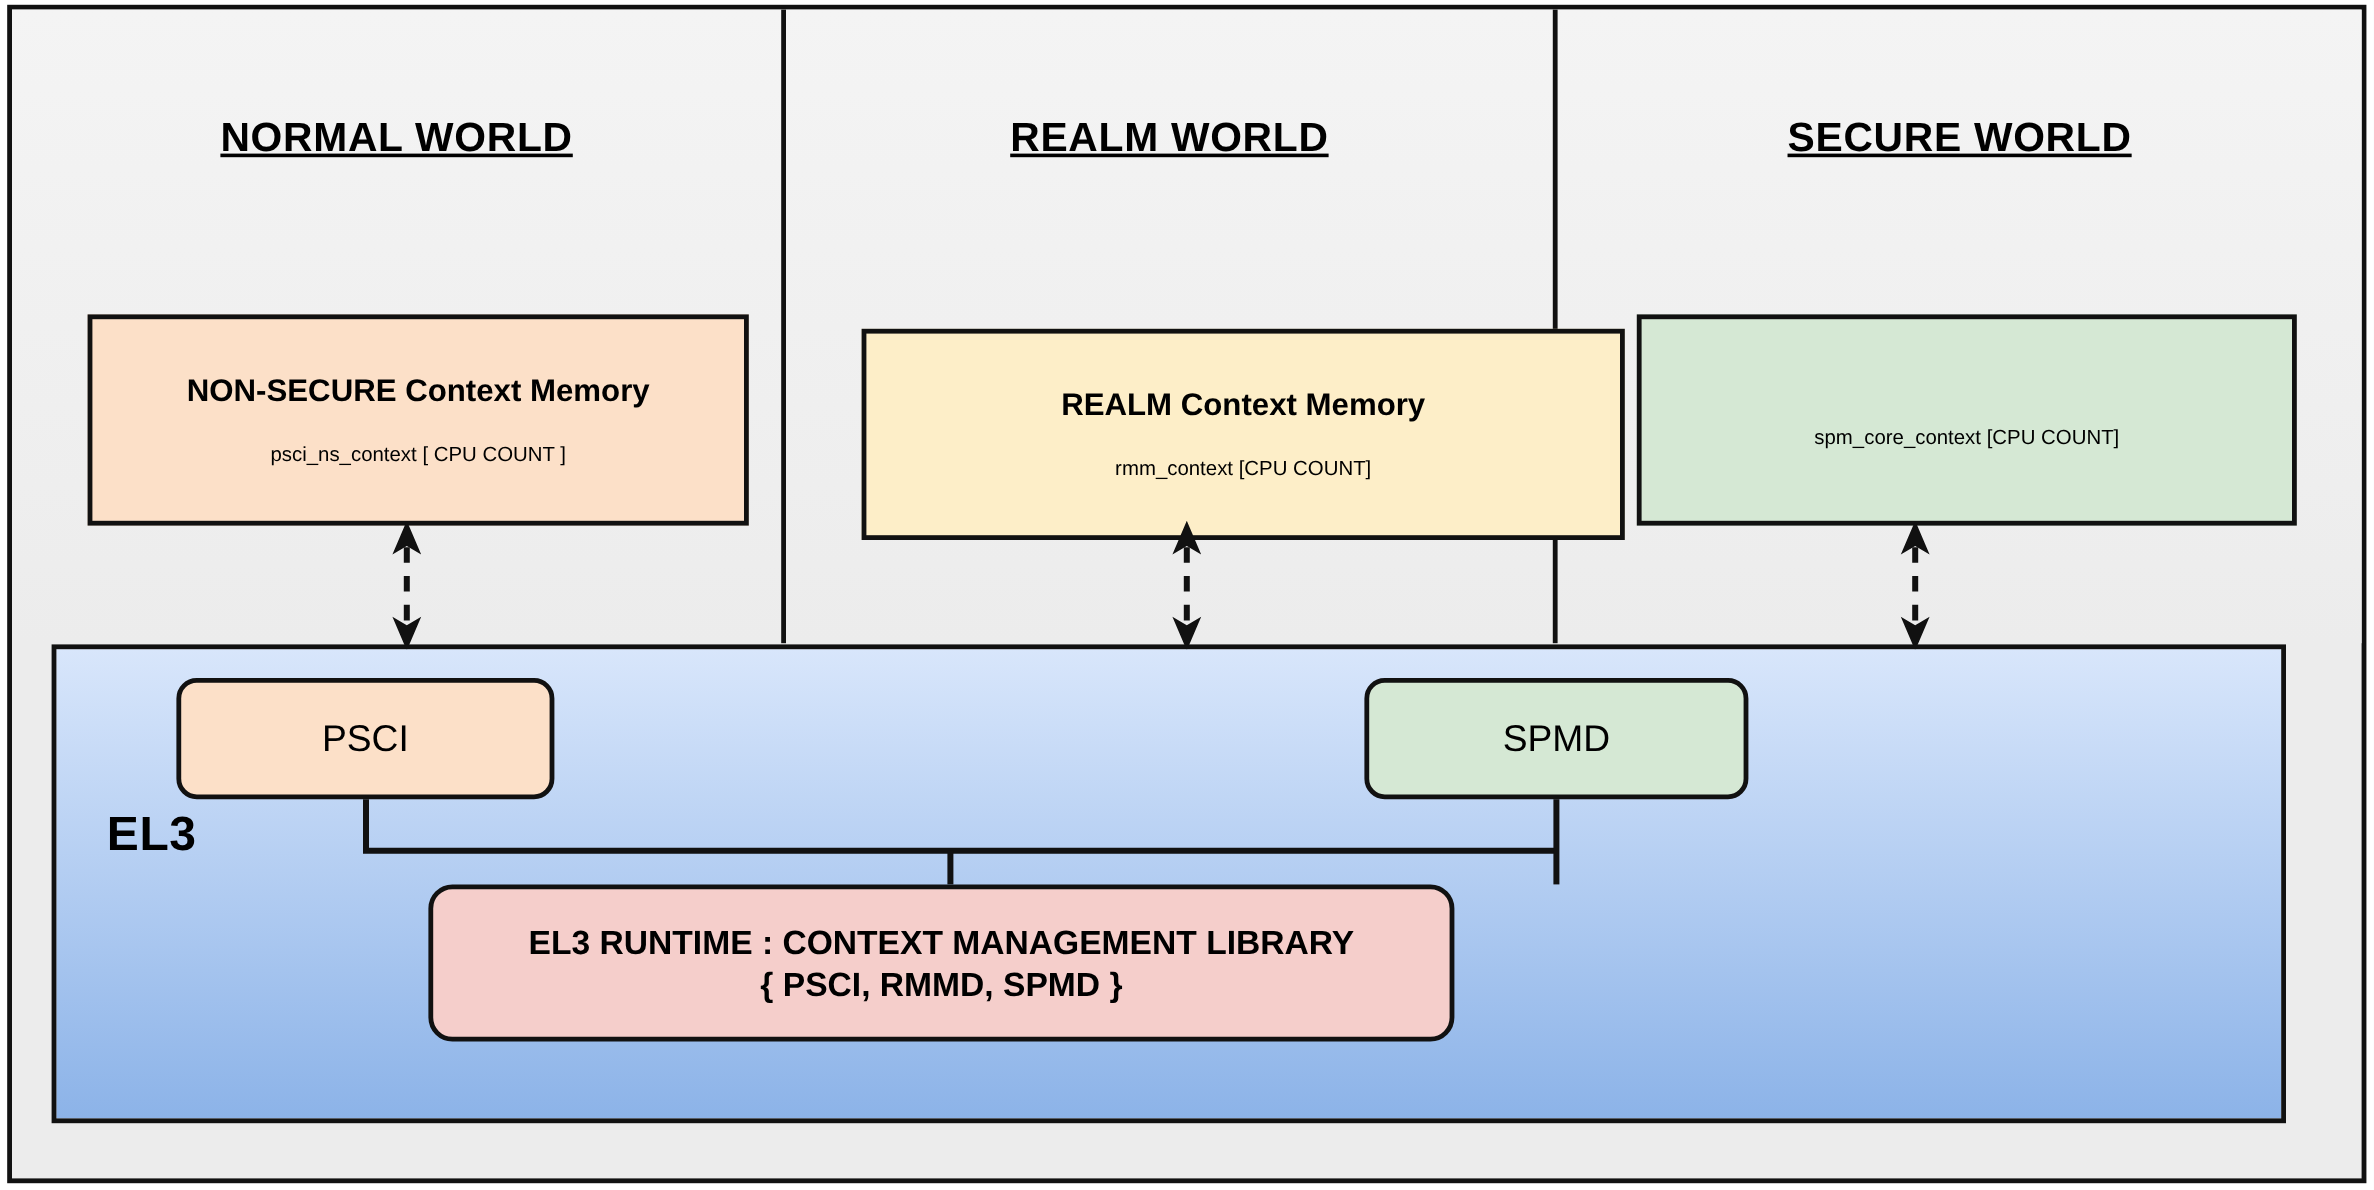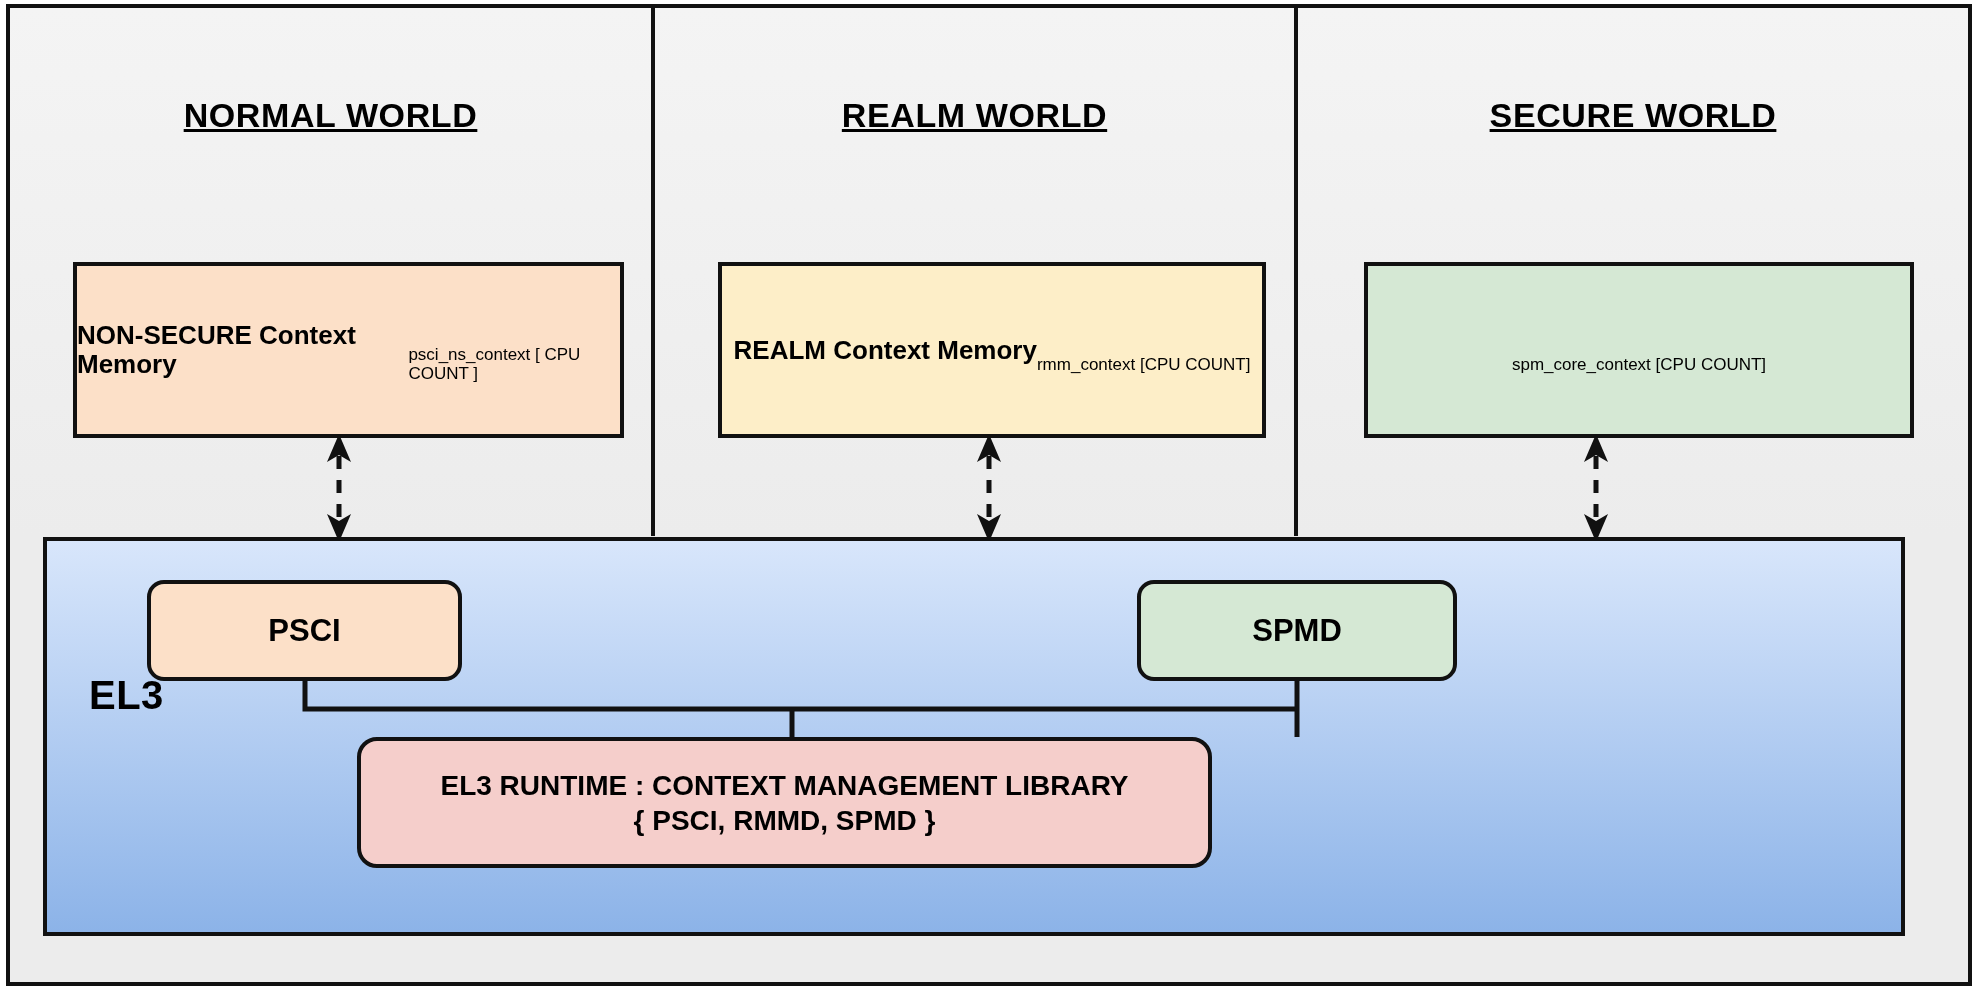--- a/index.html
+++ b/index.html
@@ -60,40 +60,40 @@
     text-decoration: underline;
   }
 
   
   .ctx-box {
     position: absolute;
     top: 254px;
     box-sizing: border-box;
     border: 4px solid #111111;
     display: flex;
-    flex-direction: row;
+    flex-direction: column;
     align-items: center;
     justify-content: center;
     height: 176px;
   }
   .ctx-box .line1 {
     font-size: 26px;
     font-weight: bold;
     color: #000000;
     line-height: 1.1;
   }
   .ctx-box .line2 {
     font-size: 17px;
     font-weight: normal;
     color: #000000;
     margin-top: 30px;
     line-height: 1.1;
   }
   .ctx-box.ns    { left: 63px;  width: 551px; background: #fce0c8; }
-  .ctx-box.realm { left: 63px;  width: 548px; background: #fdeec8; }
+  .ctx-box.realm { left: 63px;  width: 636px; background: #fdeec8; margin-top: 12px; }
   .ctx-box.sec   { left: 66px;  width: 550px; background: #d5e8d4; }
 
   
   .dash-arrow {
     position: absolute;
     top: 434px;
     width: 34px;
     height: 108px;
   }
 
@@ -114,30 +114,30 @@
     top: 132px;
     font-size: 40px;
     font-weight: bold;
     color: #000000;
     letter-spacing: 0.5px;
   }
 
   
   .pill {
     position: absolute;
-    top: 39px;
+    top: 24px;
     height: 101px;
     box-sizing: border-box;
     border: 4px solid #111111;
     border-radius: 17px;
     display: flex;
     align-items: center;
     justify-content: center;
     font-size: 31px;
-    font-weight: bold;
+    font-weight: normal;
     color: #000000;
   }
   .pill.psci { left: 100px;  width: 315px; background: #fce0c8; }
   .pill.rmmd { left: 617px;  width: 316px; background: #fdeec8; }
   .pill.spmd { left: 1090px; width: 320px; background: #d5e8d4; }
 
   
   .runtime-box {
     position: absolute;
     left: 310px;

